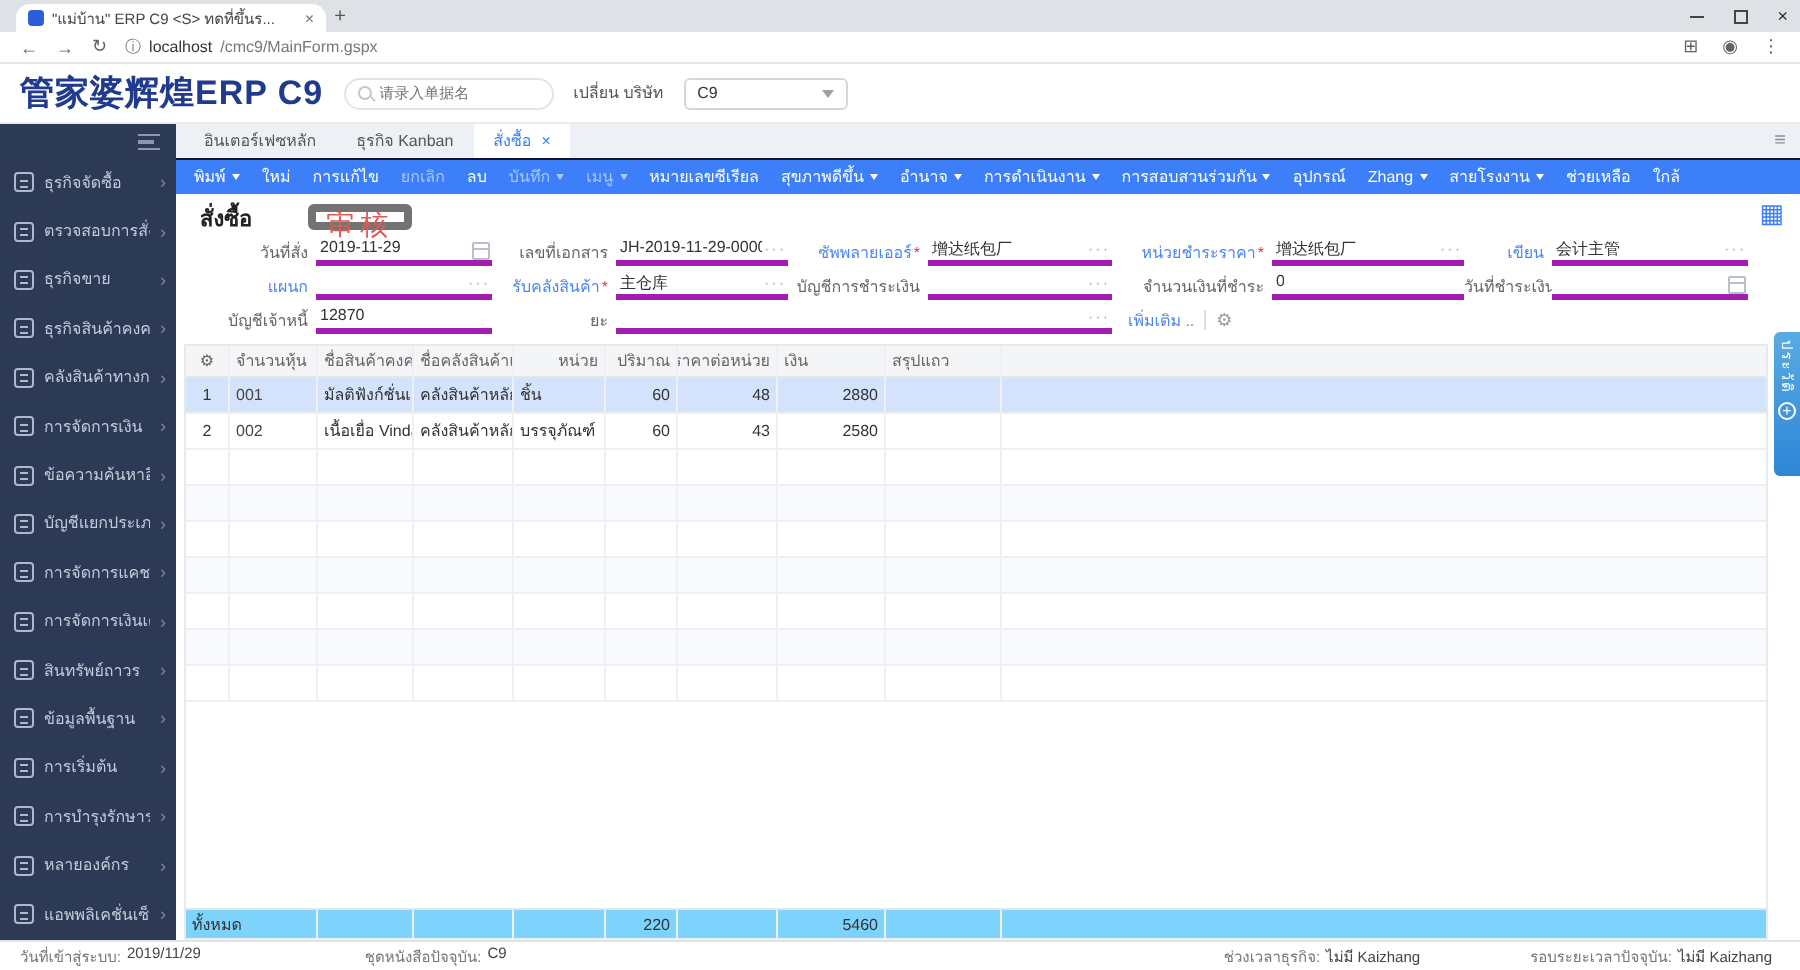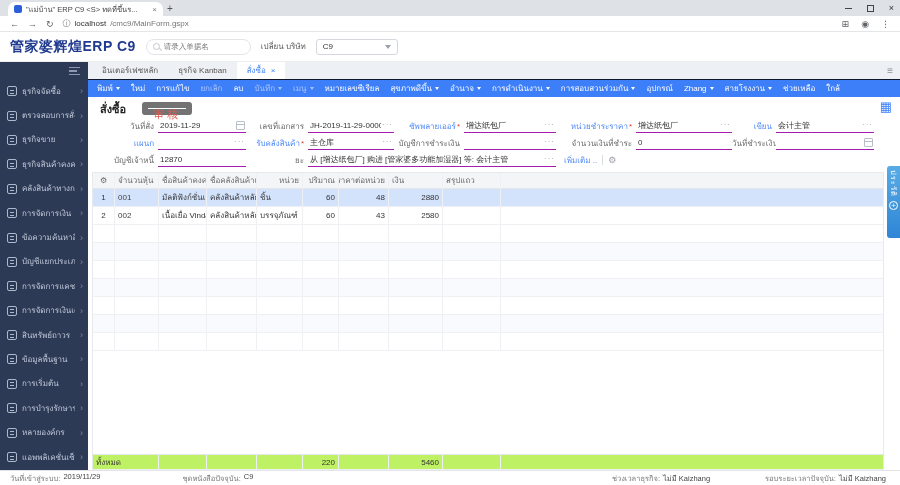--- a/index.html
+++ b/index.html
@@ -18,21 +18,21 @@
   .wmin{width:7px;height:1px;background:#444;display:inline-block}
   .wmax{width:7px;height:7px;border:1px solid #444;display:inline-block}
   .wclose{font-size:9px;line-height:7px}
   .addressbar{height:16px;background:#fff;border-bottom:1px solid #e4e6e8;display:flex;align-items:center;gap:9px;padding:0 10px;color:#5f6368;font-size:9px}
   .addressbar .url{color:#777;font-size:8px;display:flex;align-items:center;gap:4px}
   .addressbar .url b{color:#333;font-weight:normal}
   .addressbar .right{margin-left:auto;display:flex;gap:12px;align-items:center;color:#5f6368}
 
   
   .appheader{height:30px;border-bottom:1px solid #ededed;display:flex;align-items:center;padding:0 10px;gap:10px}
-  .logo{font-weight:bold;color:#1f3a8f;font-size:14px;white-space:nowrap;letter-spacing:.5px}
+  .logo{font-weight:bold;color:#1f3a8f;font-size:17px;white-space:nowrap;letter-spacing:.5px}
   .searchbox{width:105px;height:16px;border:1px solid #e2e4e8;border-radius:8px;display:flex;align-items:center;gap:4px;padding:0 6px}
   .searchbox input{border:0;outline:0;width:70px;font-size:7.5px;color:#888;background:transparent;font-family:inherit}
   .ic-search{width:7px;height:7px;border:1px solid #c2c7cf;border-radius:50%;position:relative;flex:none}
   .ic-search::after{content:"";position:absolute;width:3px;height:1px;background:#c2c7cf;transform:rotate(45deg);right:-3px;bottom:-1px}
   .cmp-label{color:#555;font-size:8px;white-space:nowrap}
   .cmp-select{width:82px;height:16px;border:1px solid #d4d7dc;border-radius:3px;display:flex;align-items:center;padding:0 6px;font-size:8px;color:#333}
   .cmp-select .car{margin-left:auto;width:0;height:0;border-left:3px solid transparent;border-right:3px solid transparent;border-top:4px solid #9aa0a8}
   .hicons{margin-left:auto;display:flex;align-items:center;gap:17px}
   .ic{display:inline-block;position:relative;width:12px;height:12px}
   .ic-stamp::before{content:"";position:absolute;left:3px;top:1px;width:6px;height:6px;border:1px solid #a7aeb9;border-radius:3px 3px 1px 1px}
@@ -74,27 +74,27 @@
   
   .toolbar{height:17px;background:#3d7ef9;display:flex;align-items:center;padding:0 9px;gap:11px;color:#fff;font-size:8px;white-space:nowrap;overflow:hidden}
   .tb-item{display:flex;align-items:center;gap:3px;cursor:pointer}
   .tb-item.disabled{color:rgba(255,255,255,.55)}
   .tb-caret{width:0;height:0;border-left:2.5px solid transparent;border-right:2.5px solid transparent;border-top:3px solid currentColor}
 
   
   .formarea{padding:3px 10px 2px 12px;position:relative;background:#fff}
   .f-titlerow{display:flex;align-items:center;height:17px}
   .f-title{font-size:11px;font-weight:bold;color:#222}
-  .stamp{margin-left:16px;border:6px solid #737373;color:#e05a52;border-radius:3px;font-size:11px;padding:0 5px;letter-spacing:3px;height:13px;line-height:12px}
+  .stamp{margin-left:28px;border:4px solid #737373;color:#e05a52;border-radius:3px;font-size:14px;padding:0 5px;letter-spacing:3px;height:13px;line-height:12px}
   .qr{position:absolute;right:8px;top:3px;color:#3d7ef9;font-size:13px;line-height:13px;cursor:pointer}
   .frow{display:flex;align-items:center;height:16px;margin-top:1px;font-size:8px}
   .flabel{text-align:right;color:#666;padding-right:4px;white-space:nowrap;overflow:hidden}
   .flabel.link{color:#4a86f7;cursor:pointer}
   .req::after{content:"*";color:#e03c3c;margin-left:1px}
-  .fval{border-bottom:1px solid #a21caf;height:14px;display:flex;align-items:center;color:#333;position:relative;padding:0 13px 0 2px;white-space:nowrap;overflow:hidden}
+  .fval{border-bottom:3px solid #a21caf;height:14px;display:flex;color:#333;position:relative;padding:0 13px 0 2px;white-space:nowrap;overflow:hidden}
   .fval .vtext{overflow:hidden;white-space:nowrap}
   .dots{position:absolute;right:1px;top:1px;color:#a9aeb6;letter-spacing:1px;font-size:8px;cursor:pointer}
   .ic-cal{position:absolute;right:1px;top:2px;width:9px;height:9px;border:1px solid #b9bfc8;border-radius:1px;cursor:pointer}
   .ic-cal::before{content:"";position:absolute;top:2px;left:0;right:0;border-top:1px solid #b9bfc8}
   .w-l1{width:58px}.w-v1{width:88px}
   .w-l2{width:62px}.w-v2{width:86px}
   .w-l3{width:70px}.w-v3{width:92px}
   .w-l4{width:80px}.w-v4{width:96px}
   .w-l5{width:44px}.w-v5{width:98px}
   .w-vsum{width:248px}
@@ -107,21 +107,21 @@
   .trow{display:flex;height:18px;flex:none}
   .trow .c{border-right:1px solid #eef0f3;border-bottom:1px solid #eef0f3;padding:0 3px;display:flex;align-items:center;overflow:hidden;white-space:nowrap;font-size:8px}
   .trow .c.r{justify-content:flex-end}
   .trow .c.ctr{justify-content:center}
   .trow .c.fill{flex:1;border-right:none}
   .thead{height:16px;background:#f4f5f7;color:#666}
   .thead .c{border-bottom:1px solid #e4e7ea}
   .trow.sel .c{background:#d4e3fc}
   .trow.stripe .c{background:#f8fafd}
   .tblank{flex:1;border-bottom:none}
-  .ttotal{height:16px;border-top:1px solid #e4e7ea;background:#bef264}
+  .ttotal{height:16px;border-top:1px solid #e4e7ea;background:#7dd3fc}
   .code-cell{color:#444}
 
   
   .sidetab{position:absolute;right:0;top:104px;width:13px;height:72px;background:linear-gradient(#58abe4,#2f86d6);border-radius:3px 0 0 3px;color:#fff;display:flex;flex-direction:column;align-items:center;padding-top:4px;cursor:pointer}
   .sidetab .vt{writing-mode:vertical-rl;font-size:7.5px;letter-spacing:1px;line-height:13px}
   .sidetab .plus{width:9px;height:9px;border:1px solid #fff;border-radius:50%;font-size:8px;line-height:7px;text-align:center;margin-top:4px}
 
   
   .statusbar{height:15px;border-top:1px solid #e2e4e8;display:flex;align-items:center;font-size:7.5px;color:#777;background:#fff}
   .st{display:flex;gap:3px;white-space:nowrap}
@@ -404,21 +404,20 @@
             </span>
         </div>
 
         <div class="frow">
           <span class="flabel w-l1">บัญชีเจ้าหนี้</span>
           <span class="fval w-v1">
               <span class="vtext">12870</span>
             </span>
           <span class="flabel w-l2">ยะ</span>
           <span class="fval w-vsum">
-              <span class="vtext">从 [增达纸包厂] 购进 [管家婆多功能加湿器] 等: 会计主管</span>
               <span class="dots">···</span>
             </span>
           <span class="more-link">เพิ่มเติม ..</span>
           <span class="more-div"></span>
           <span class="gear">⚙</span>
         </div>
       </div>
 
       <div class="tablewrap" id="tbl">
           <div class="trow thead">

